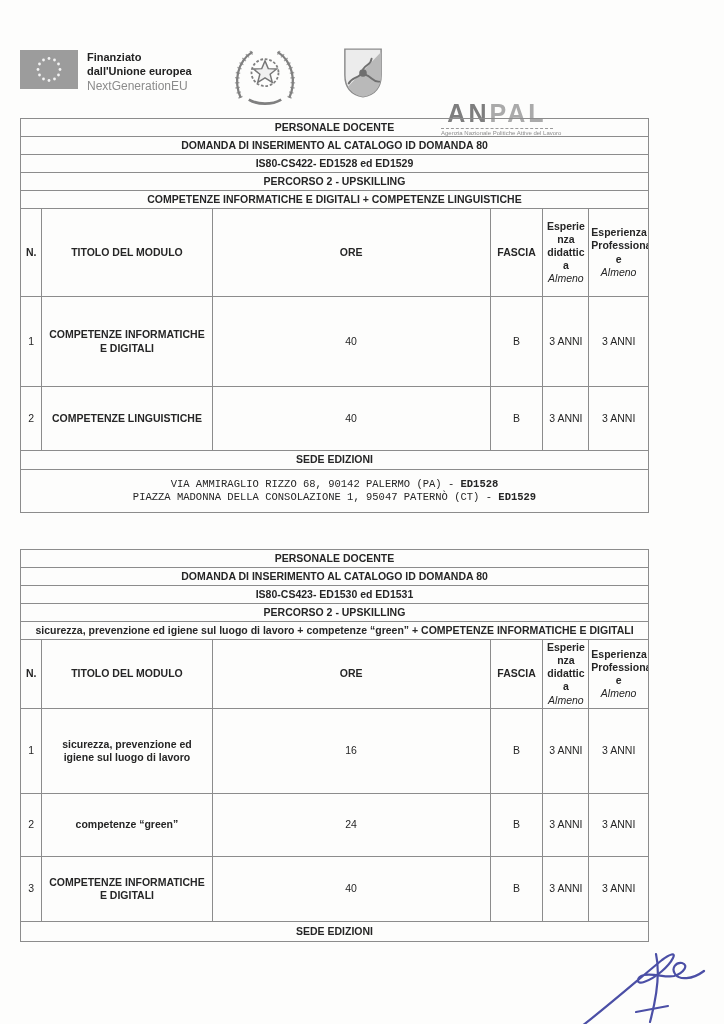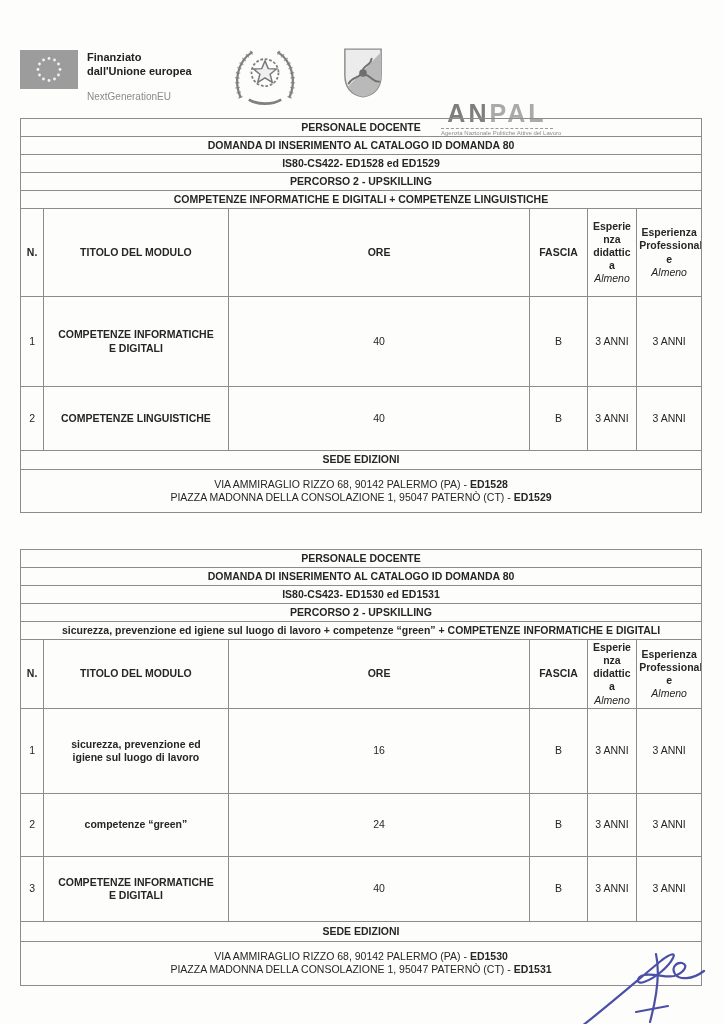--- a/index.html
+++ b/index.html
@@ -5,49 +5,49 @@
   html,body{margin:0;padding:0;background:#e9e9e9;}
   .page{
     position:relative;width:724px;height:1024px;background:#fdfdfc;
     font-family:"Liberation Sans",sans-serif;color:#262626;overflow:hidden;padding-left:32px;
   }
   
   .logos{position:absolute;left:0;top:0;width:724px;height:118px;}
   .eu-block{position:absolute;left:20px;top:50px;display:flex;gap:9px;align-items:flex-start;}
   .eu-text{line-height:1.25;padding-top:1px;}
   .eu-text .b{font-weight:bold;font-size:11px;color:#222;}
-  .eu-text .g{font-size:10px;color:#8b8b8b;margin-top:12px;}
+  .eu-text .g{font-size:12px;color:#8b8b8b;margin-top:0;}
   .emblem-italy{position:absolute;left:228px;top:42px;}
   .emblem-sicily{position:absolute;left:342px;top:45px;}
   .anpal{position:absolute;left:441px;top:57px;width:112px;text-align:center;margin-top:44px;}
   .anpal .word{font-size:25px;font-weight:bold;letter-spacing:3px;line-height:1;}
   .anpal .word .an{color:#7e7e7e;}
   .anpal .word .pal{color:#aaaaaa;}
   .anpal .tag{font-size:6px;color:#8d8d8d;border-top:1px dashed #9a9a9a;margin-top:2px;padding-top:1px;white-space:nowrap;}
   .gol{position:absolute;left:576px;top:50px;width:116px;text-align:center;}
   .gol .word{font-size:34px;font-weight:bold;letter-spacing:0px;line-height:1;}
   .gol .word .g1{color:#7f7f7f;}
   .gol .word .g2{color:#9d9d9d;}
   .gol .word .g3{color:#bdbdbd;}
   .gol .tag{font-size:6.5px;font-weight:bold;color:#4c4c4c;margin-top:2px;white-space:nowrap;}
   
   table.doc{
-    position:absolute;left:20px;width:682px;border-collapse:collapse;table-layout:fixed;
+    position:absolute;left:20px;width:629px;border-collapse:collapse;table-layout:fixed;
   }
   table.doc td{
     border:1px solid #8c8c8c;text-align:center;vertical-align:middle;
     padding:1px 2px;font-size:10.5px;line-height:1.25;overflow:hidden;
   }
   td.t-full{font-weight:bold;font-size:11px;}
   td.col-h{font-weight:bold;}
   .pre{white-space:pre-line;}
   .almeno{font-style:italic;font-weight:normal;display:block;}
   td.mod{font-weight:bold;}
   td.sede{font-weight:bold;font-size:11px;}
-  td.addr{font-size:10.5px;line-height:1.6;}
+  td.addr{font-size:10.5px;line-height:1.6;font-family:Liberation Mono, monospace;}
   td.addr .code{font-weight:bold;}
   
   .signature{position:absolute;left:578px;top:944px;}
 </style>
 </head>
 <body>
 
 <div class="page">
 
   <div class="logos">
@@ -234,26 +234,20 @@
       <td class="mod pre">COMPETENZE INFORMATICHE
 E DIGITALI</td>
       <td>40</td>
       <td>B</td>
       <td>3 ANNI</td>
       <td>3 ANNI</td>
     </tr>
     <tr style="height:20px">
           <td colspan="6" class="sede">SEDE EDIZIONI</td>
         </tr>
-    <tr style="height:44px">
-      <td colspan="6" class="addr">
-        <div><span>VIA AMMIRAGLIO RIZZO 68, 90142 PALERMO (PA) - </span><span class="code">ED1530</span></div>
-        <div><span>PIAZZA MADONNA DELLA CONSOLAZIONE 1, 95047 PATERNÒ (CT) - </span><span class="code">ED1531</span></div>
-      </td>
-    </tr>
   </tbody>
     </table>
 
   <svg class="signature" width="140" height="85" viewBox="0 0 140 85">
     <g stroke="#4b4fa6" stroke-width="2.2" fill="none" stroke-linecap="round">
       <path d="M4 82 C30 62 62 34 84 16 C92 10 98 8 95 14 C91 22 78 34 66 38 C58 41 58 33 66 31 C76 29 88 34 96 32 C106 29 111 21 104 19 C98 18 93 24 97 30 C101 36 114 36 126 27"></path>
       <path d="M78 10 C82 28 79 52 72 78"></path>
       <path d="M58 68 L90 62"></path>
     </g>
   </svg>

